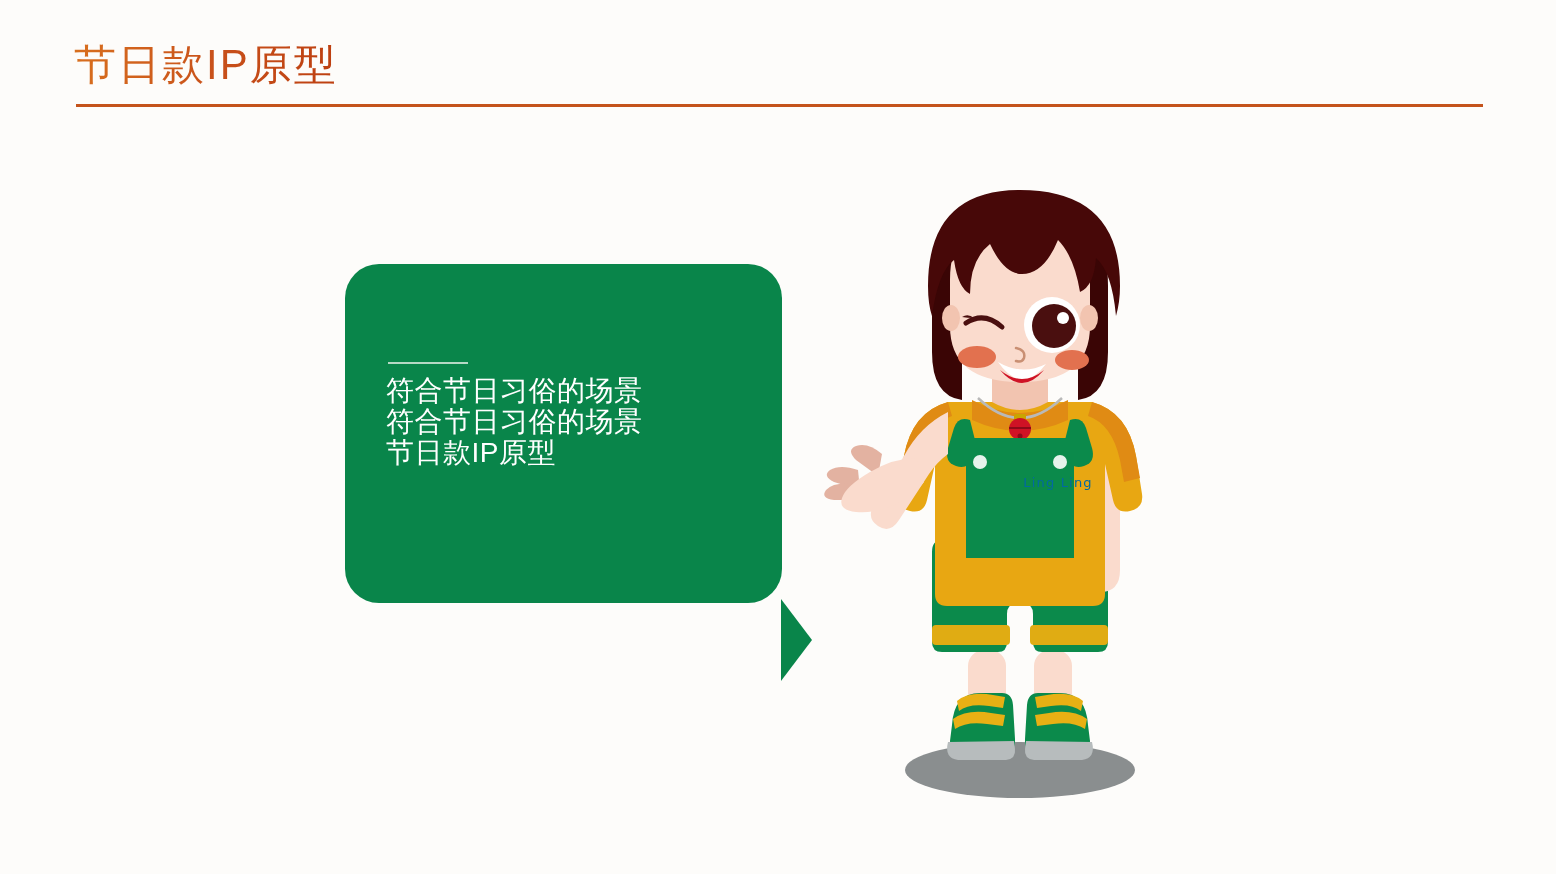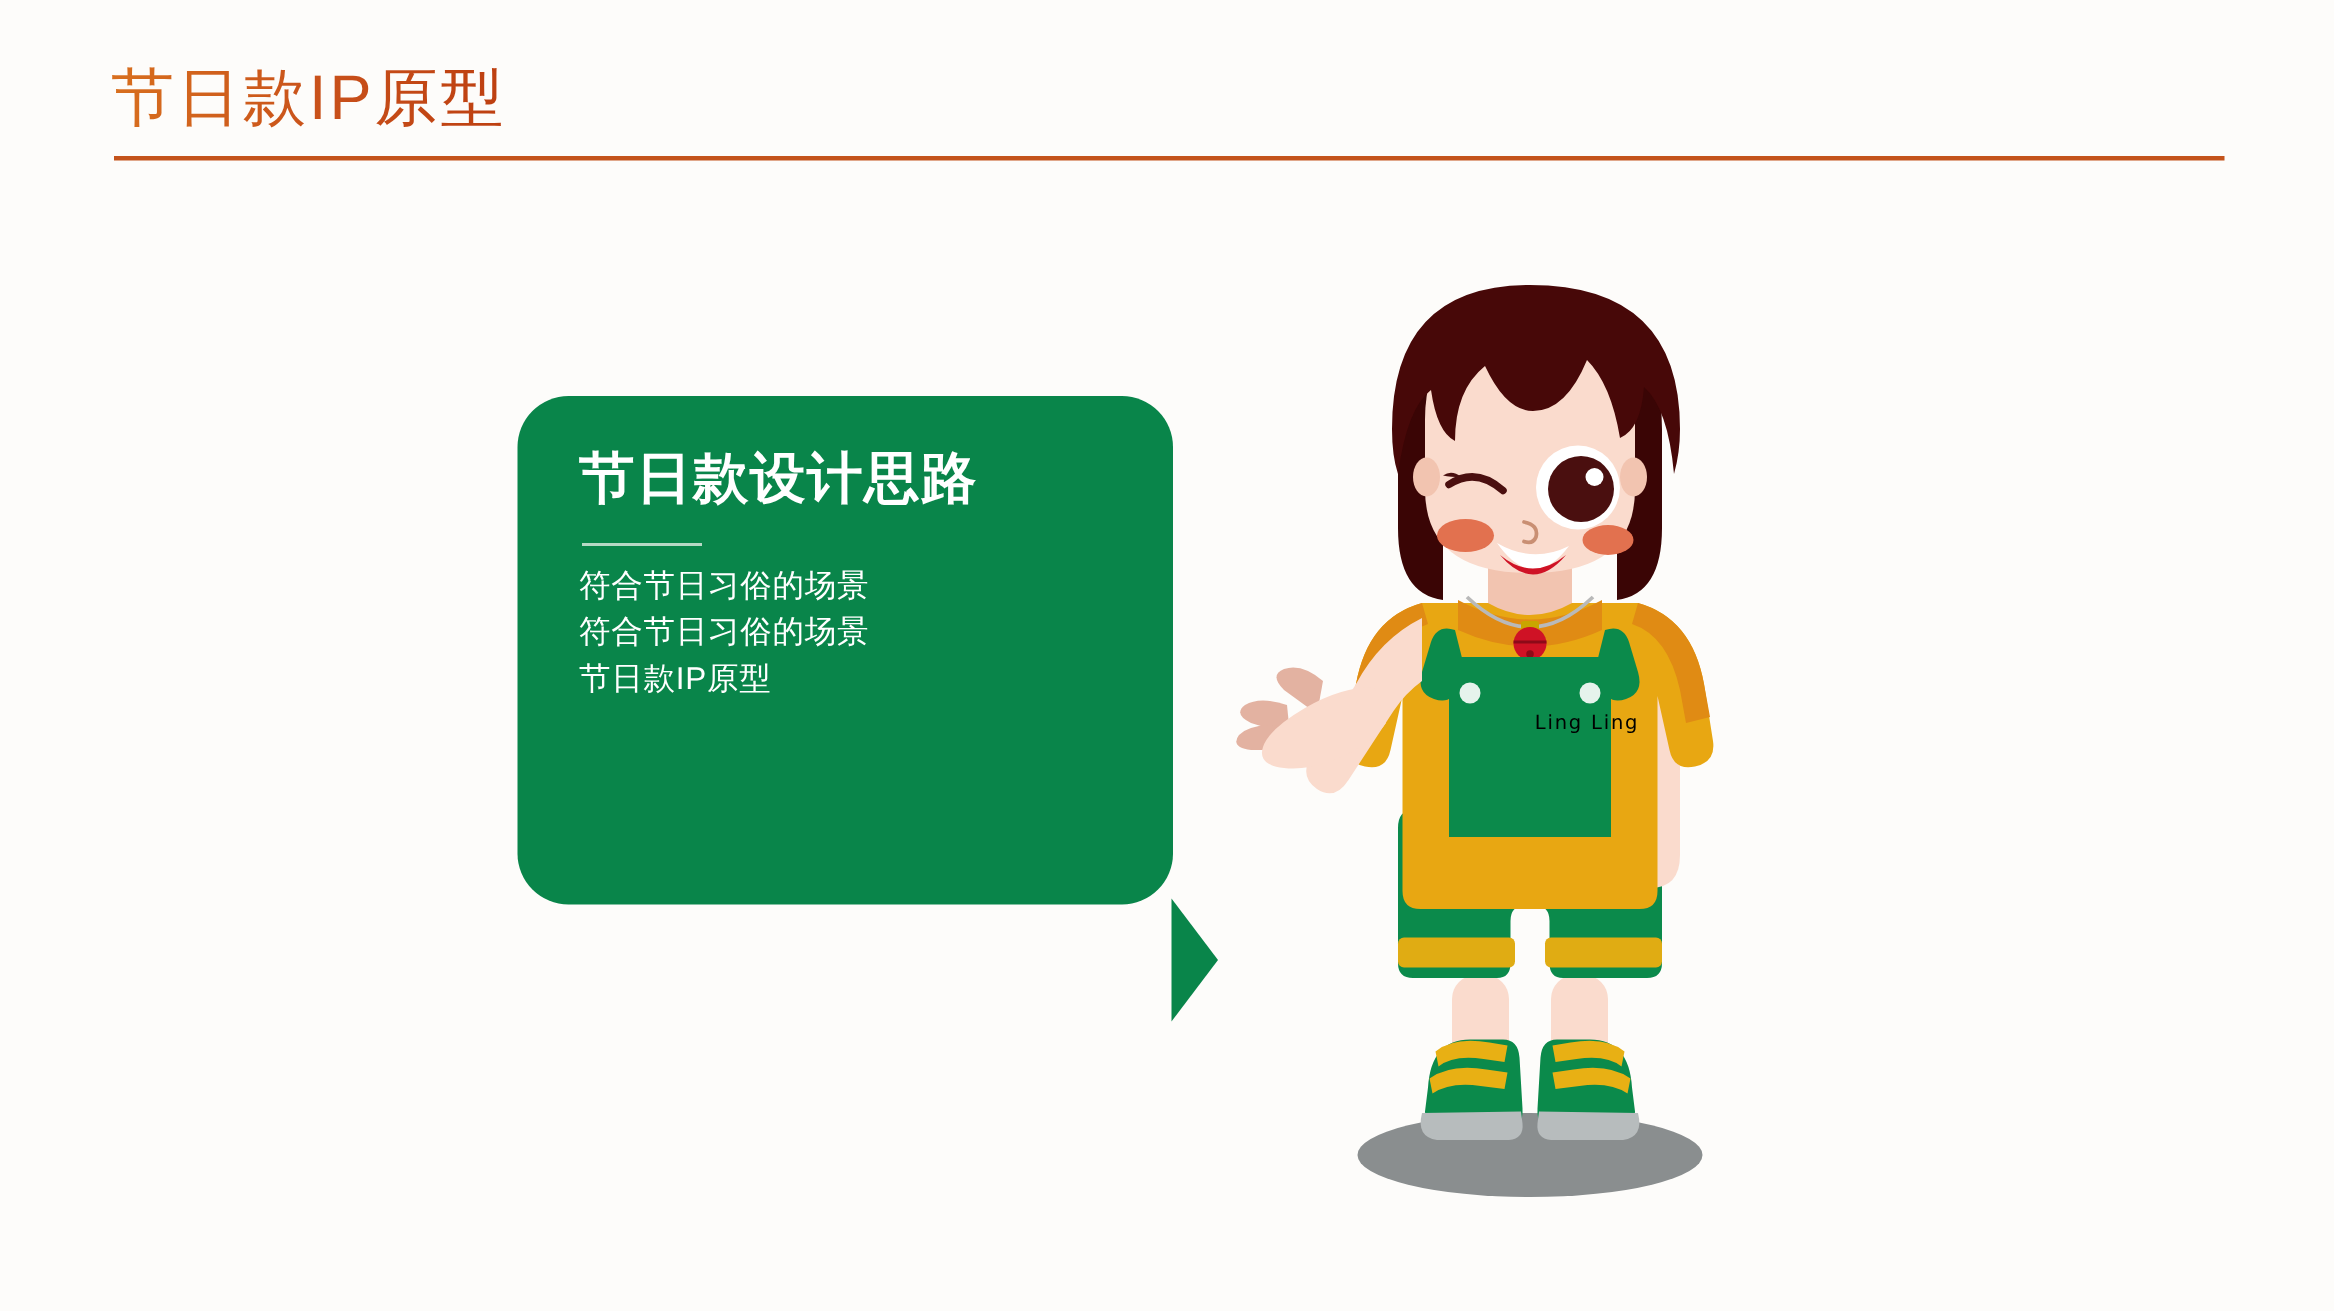--- a/index.html
+++ b/index.html
@@ -92,21 +92,21 @@
     height: 2px;
     background: #b6d9c5;
   }
   #callout-lines {
     position: absolute;
     left: 41px;
     top: 111px;
     width: 350px;
   }
   .callout-line {
-    font-size: 21px;
+    font-size: 28px;
     color: #ffffff;
     line-height: 31px;
     letter-spacing: 0.5px;
     white-space: nowrap;
   }
 
   
   #character {
     position: absolute;
     left: 820px;
@@ -116,37 +116,36 @@
   }
   #character svg { display: block; }
   #mascot-name {
     position: absolute;
     left: 178px;
     top: 305px;
     width: 120px;
     text-align: center;
     font-size: 13px;
     letter-spacing: 1.2px;
-    color: #000000;
+    color: #0369a1;
     font-family: "DejaVu Sans", sans-serif;
     pointer-events: none;
   }
 </style>
 </head>
 <body>
 
 <div id="slide-header">
   <div id="page-title">节日款IP原型</div>
   <div id="title-rule"></div>
 </div>
 
 <div id="callout">
   <div id="callout-body"></div>
   <div id="callout-pointer"></div>
-  <div id="callout-heading">节日款设计思路</div>
   <div id="callout-divider"></div>
   <div id="callout-lines">
     <div class="callout-line">符合节日习俗的场景</div>
     <div class="callout-line">符合节日习俗的场景</div>
     <div class="callout-line">节日款IP原型</div>
   </div>
 </div>
 
 <div id="character">
   <svg width="400" height="640" viewBox="0 0 400 640">

